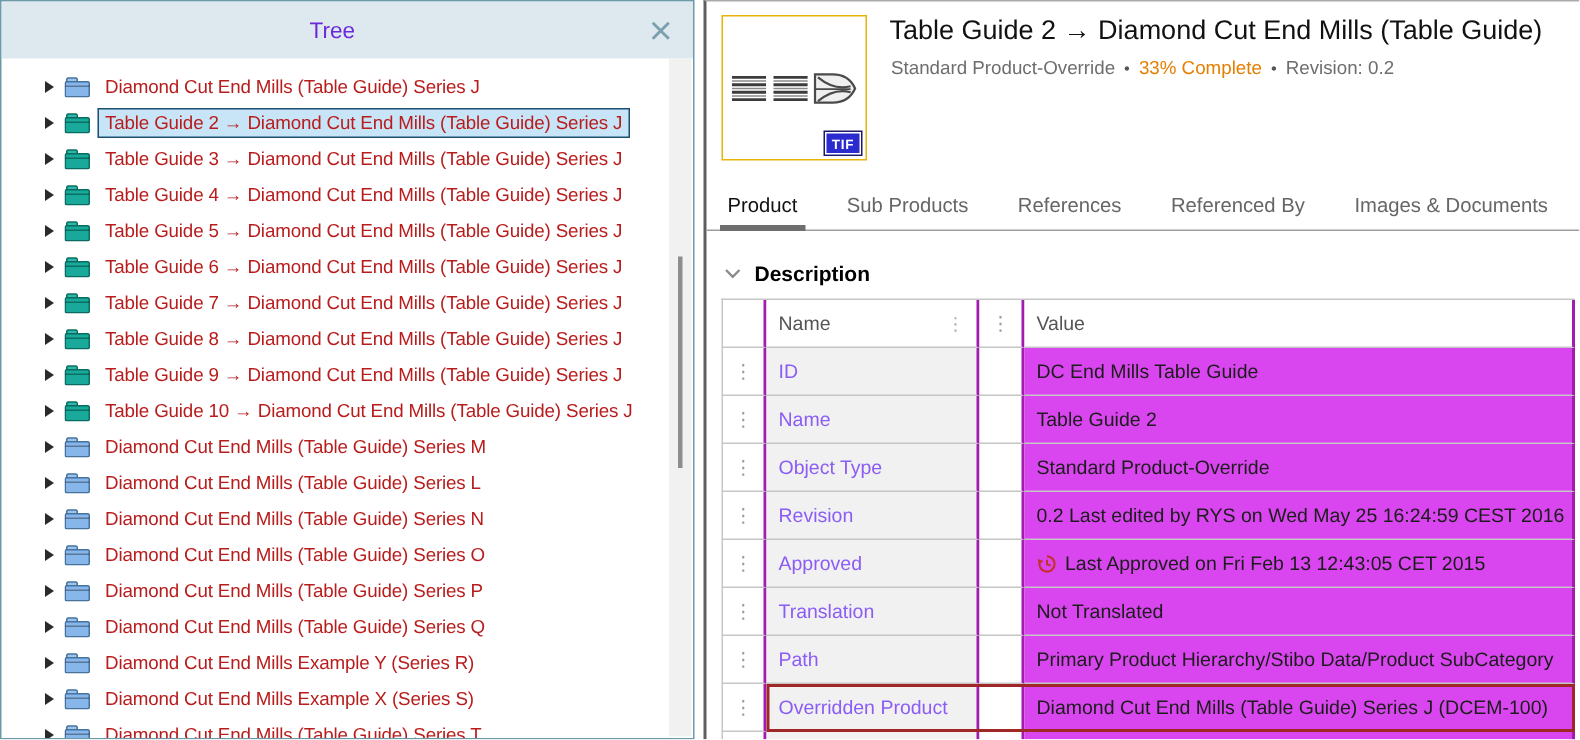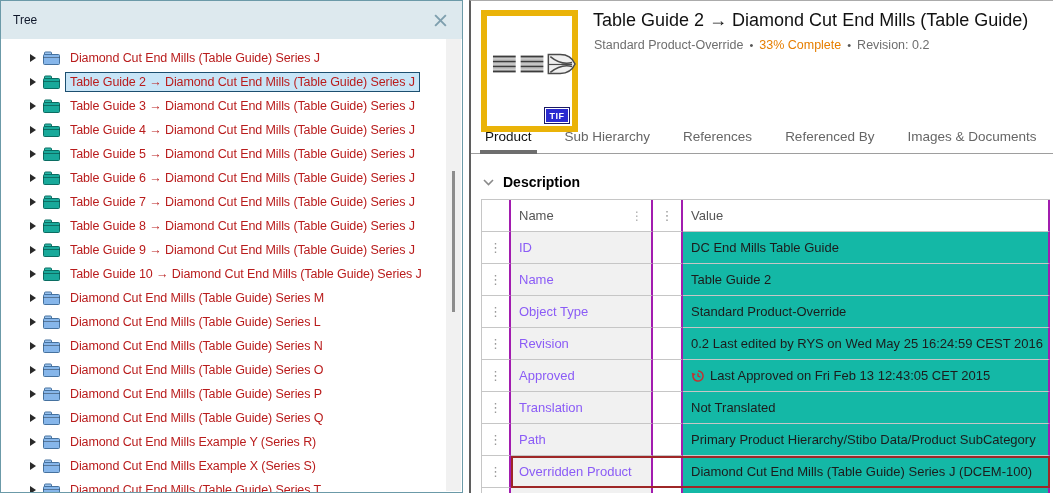--- a/index.html
+++ b/index.html
@@ -4,42 +4,42 @@
 <style>
   * { margin:0; padding:0; box-sizing:border-box; }
   html,body { background:#fff; }
   body { font-family:"Liberation Sans","DejaVu Sans",sans-serif; color:#222; }
   #screen { position:relative; width:1053px; height:493px; background:#fff; overflow:hidden; }
 
   
   .tree-panel { position:absolute; left:0; top:0; width:463px; height:493px;
     border:1px solid #6b9aa8; background:#fff; overflow:hidden; }
   .tree-header { height:38px; background:#dde9ee; display:flex; align-items:center; padding:0 12px; }
-  .tree-header .title { font-size:12px; color:#0f172a; flex:1; }
+  .tree-header .title { font-size:15px; color:#6d28d9; flex:1;text-align:center; }
   .tree-close { width:20px; height:20px; display:flex; align-items:center; justify-content:center; cursor:pointer; }
   .tree-list { padding-top:7px; }
   .tree-item { height:24px; display:flex; align-items:center; padding-left:29px; white-space:nowrap; }
   .tw { width:0; height:0; border-left:6px solid #2a2a2a; border-top:4.5px solid transparent;
     border-bottom:4.5px solid transparent; margin-right:7px; flex:0 0 auto; }
   .folder-wrap { width:17px; height:14px; margin-right:5px; flex:0 0 auto; line-height:0; }
   .folder-wrap svg { width:17px; height:14px; }
   .folder-wrap.blue .f-body { fill:#86b6ea; stroke:#46729f; }
   .folder-wrap.blue .f-tab  { fill:#9cc4ef; stroke:#46729f; }
   .folder-wrap.teal .f-body { fill:#18a99a; stroke:#0b6d62; }
   .folder-wrap.teal .f-tab  { fill:#2cb9aa; stroke:#0b6d62; }
   .tlabel { font-size:12.5px; letter-spacing:-0.1px; color:#b91c1c; padding:2px 4px; border:1px solid transparent; }
   .tlabel.selected { background:#c8e5f7; border:1px solid #1c4f70; }
   .tree-scroll-track { position:absolute; right:1px; top:38px; bottom:1px; width:15px; background:#f1f1f1; }
   .tree-scroll-thumb { position:absolute; left:6px; width:3px; top:132px; height:141px; background:#8d8d8d; }
 
   
   .detail-panel { position:absolute; left:469px; top:0; width:584px; height:493px;
     border-left:2px solid #5f5f5f; border-top:1px solid #ababab; background:#fff; overflow:hidden; }
-  .thumb-box { position:absolute; left:10px; top:9px; width:97px; height:122px;
-    border:6px solid #eab308; background:#fff; }
+  .thumb-box { position:absolute; left:10px; top:9px; width:97px; height:97px;
+    border:1px solid #eab308; background:#fff; }
   .thumb-box svg { position:absolute; left:3px; top:3px; }
   .tif-badge { position:absolute; right:3px; bottom:3px; width:24px; height:15px; background:#2b2bd0;
     border:1px solid #fff; box-shadow:0 0 0 1px #1a1a66; color:#fff; font-size:9px; font-weight:bold;
     display:flex; align-items:center; justify-content:center; letter-spacing:0.5px; }
   .prod-title { position:absolute; left:122px; top:9px; right:0; font-size:18px; color:#111;
     white-space:nowrap; overflow:hidden; }
   .prod-sub { position:absolute; left:123px; top:37px; right:0; font-size:12.5px; color:#6e6e6e;
     white-space:nowrap; overflow:hidden; }
   .prod-sub .dot { margin:0 6px; color:#555; font-size:11px; }
   .prod-sub .pct { color:#e67e00; }
@@ -58,21 +58,21 @@
   
   .attr-table { position:absolute; left:10px; top:198px; width:569px;
     border-top:1px solid #c6c6c6; border-left:1px solid #c6c6c6; font-size:13px; }
   .trow { display:flex; height:32px; }
   .cell { border-right:2px solid #a21caf; border-bottom:1px solid #c6c6c6; height:32px;
     display:flex; align-items:center; white-space:nowrap; overflow:hidden; }
   .cell.grip { width:29px; justify-content:center; background:#fff; flex:0 0 auto; }
   .row-main { position:relative; display:flex; flex:1; }
   .cell.nm { width:142px; background:#f1f1f1; padding:0 8px; color:#8b5cf6; flex:0 0 auto; }
   .cell.md { width:30px; background:#fff; flex:0 0 auto; }
-  .cell.vl { width:367px; background:#14b8a6; padding:0 8px; color:#1c1c1c; flex:0 0 auto; }
+  .cell.vl { width:367px; background:#d946ef; padding:0 8px; color:#1c1c1c; flex:0 0 auto; }
   .thead .cell { background:#fff; color:#555; }
   .thead .cell.nm { justify-content:space-between; }
   .dots { color:#9a9a9a; font-size:13px; line-height:1; }
   .hgrip { color:#aaa; font-size:12px; }
   .hist { display:none; margin-right:5px; line-height:0; flex:0 0 auto; }
   .trow.icon-row .hist { display:inline-block; }
   .trow.hl .row-main::after { content:""; position:absolute; inset:0; border:2px solid #9f2727; pointer-events:none; }
 </style>
 </head>
 <body>
@@ -361,21 +361,21 @@
     <div class="prod-title">Table Guide 2 → Diamond Cut End Mills (Table Guide)</div>
 
     <div class="prod-sub">
       <span>Standard Product-Override</span><span class="dot">•</span><span class="pct">33% Complete</span><span class="dot">•</span><span>Revision: 0.2</span>
     </div>
 
     <div class="tabs">
 
         <div class="tab active">Product</div>
 
-        <div class="tab">Sub Hierarchy</div>
+        <div class="tab">Sub Products</div>
 
         <div class="tab">References</div>
 
         <div class="tab">Referenced By</div>
 
         <div class="tab">Images &amp; Documents</div>
 
       </div>
 
     <div class="section-hdr">

